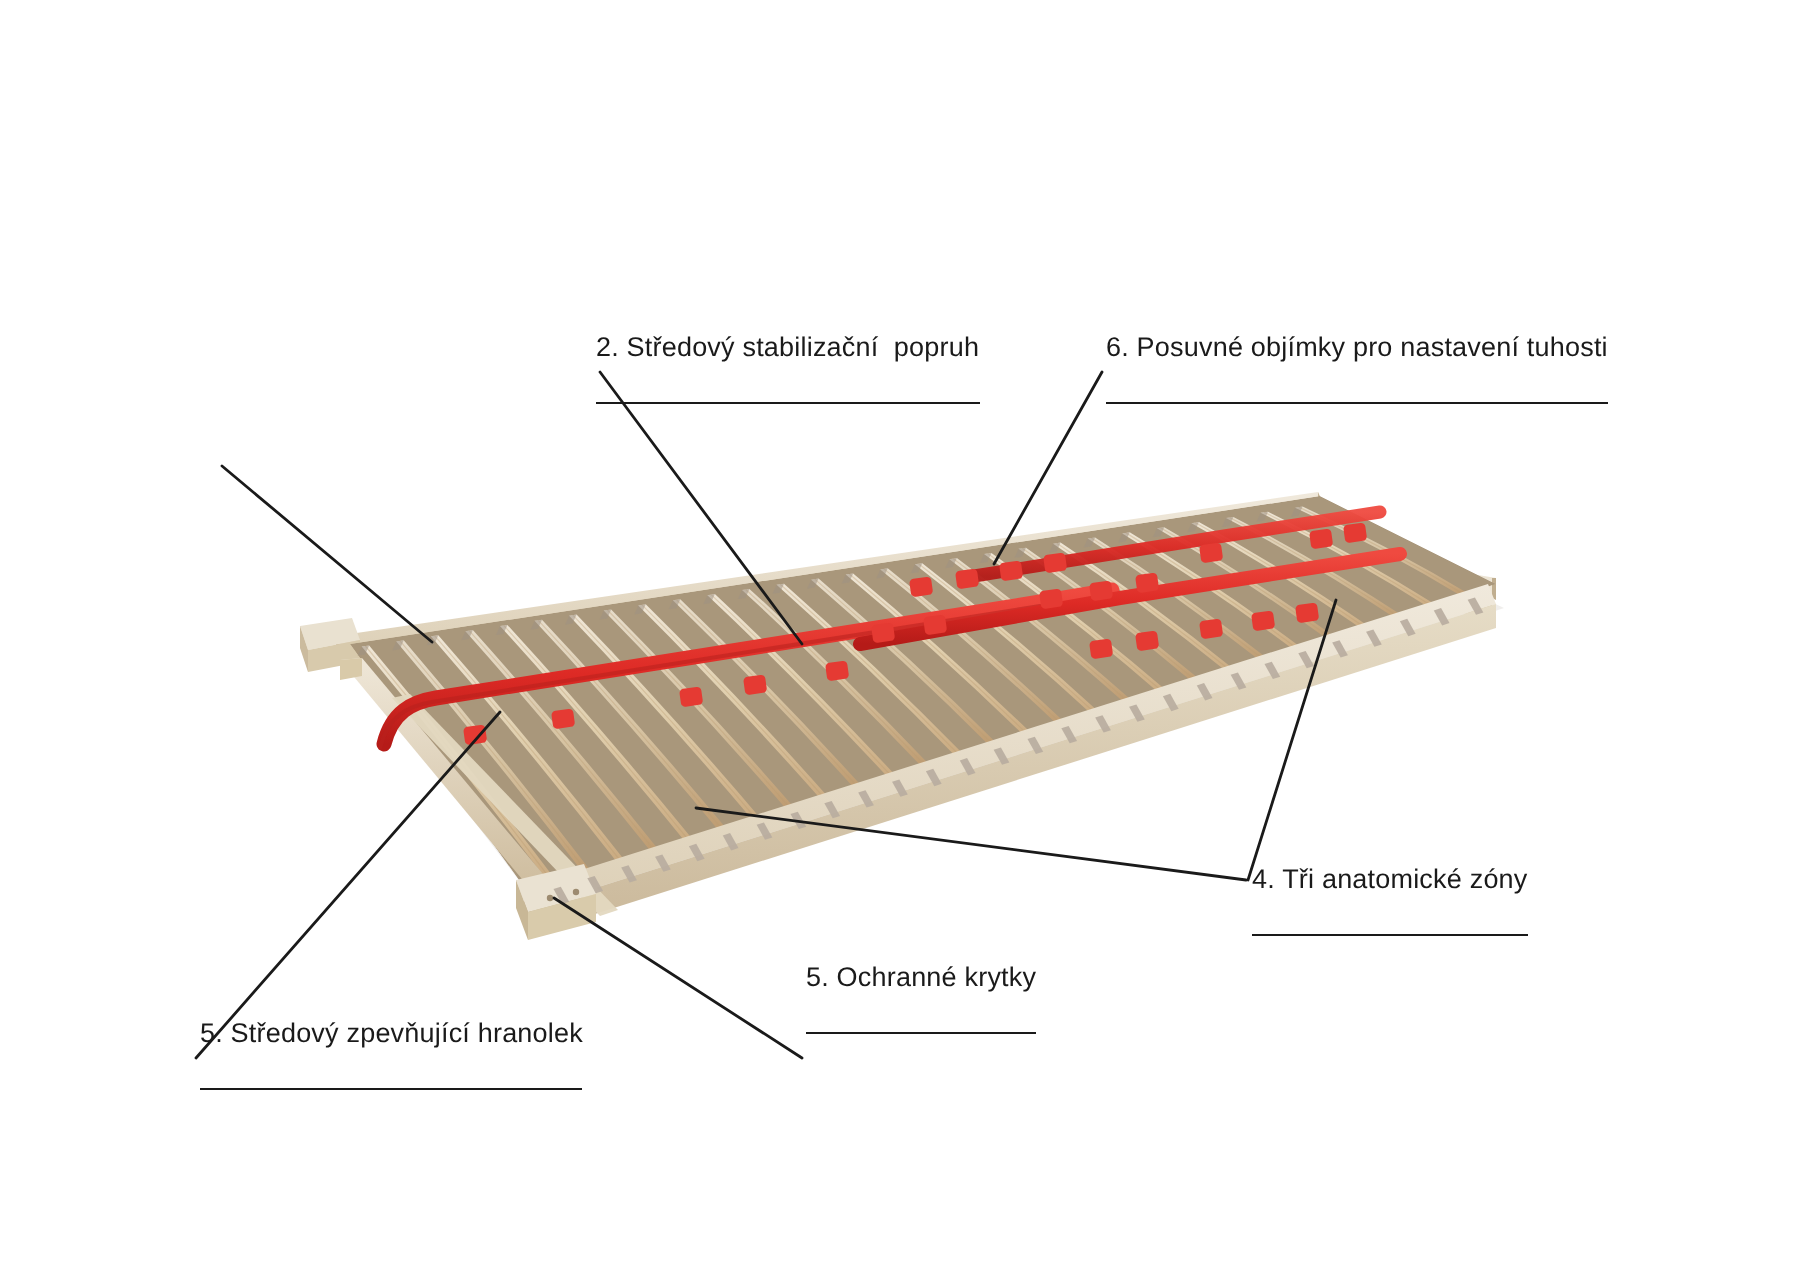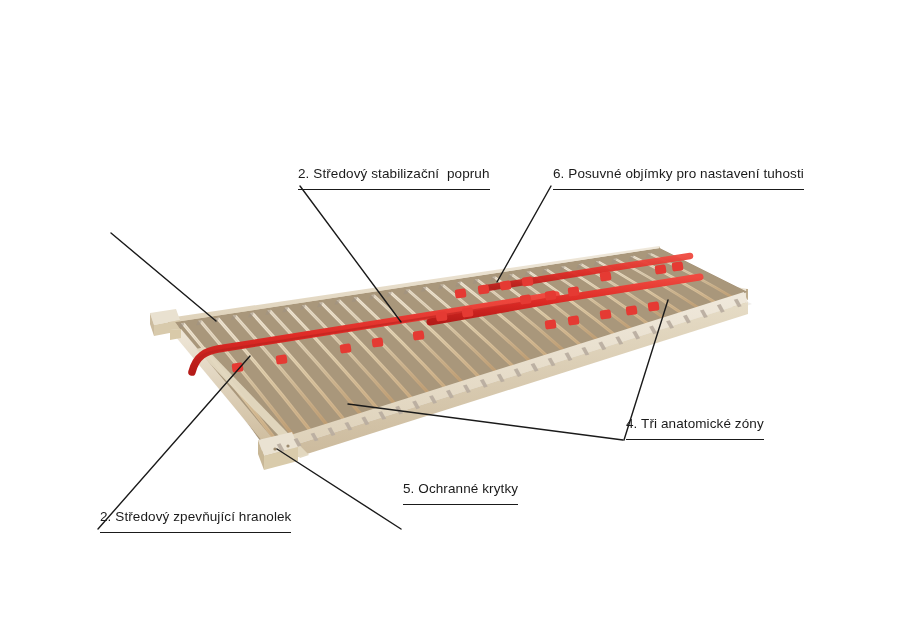--- a/index.html
+++ b/index.html
@@ -17,28 +17,28 @@
     font-family: "Liberation Sans", sans-serif;
   }
   
   .callout {
     position: absolute;
     white-space: pre;
     font-size: 13.5px;
     line-height: 1.15;
     color: #1a1a1a;
     letter-spacing: 0.1px;
-    padding-bottom: 7px;
+    padding-bottom: 19px;
     border-bottom: 1.4px solid #1a1a1a;
     text-align: center;
   }
   .callout.c1 { left: 109px; top: 213px; }
   .callout.c2 { left: 298px; top: 166px; }
   .callout.c3 { left: 553px; top: 166px; }
-  .callout.c4 { left: 626px; top: 416px; }
+  .callout.c4 { left: 626px; top: 432px; }
   .callout.c5 { left: 403px; top: 481px; }
   .callout.c6 { left: 100px; top: 509px; }
 
   
   #overlay {
     position: absolute;
     left: 0; top: 0;
     width: 898px;
     height: 635px;
     pointer-events: none;
@@ -311,15 +311,15 @@
 
 
   <div class="callout c2">2. Středový stabilizační  popruh</div>
 
   <div class="callout c3">6. Posuvné objímky pro nastavení tuhosti</div>
 
   <div class="callout c4">4. Tři anatomické zóny</div>
 
   <div class="callout c5">5. Ochranné krytky</div>
 
-  <div class="callout c6">2. Středový zpevňující hranolek</div>
+  <div class="callout c6">5. Středový zpevňující hranolek</div>
 
 </div>
 
 </body></html>

